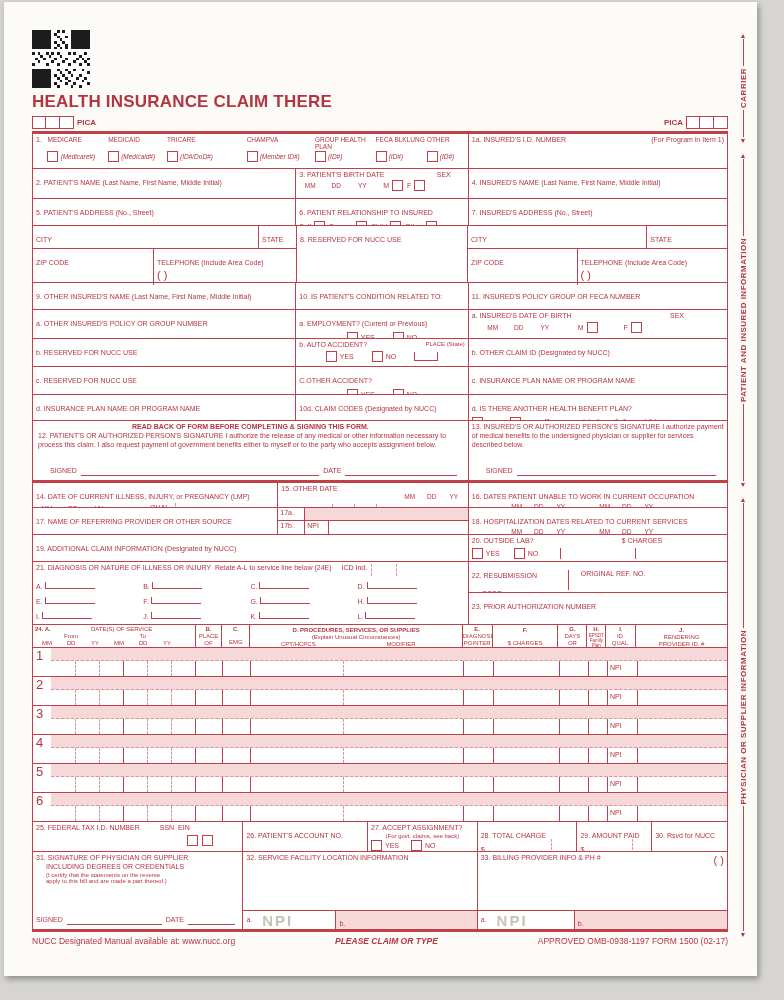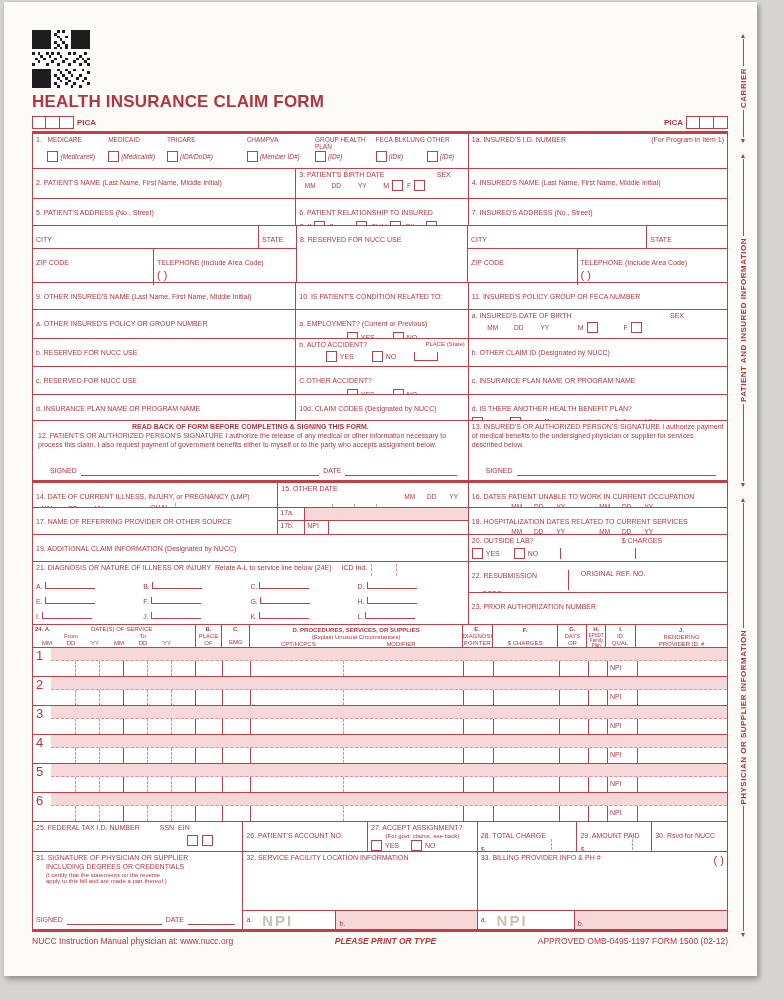--- a/index.html
+++ b/index.html
@@ -132,21 +132,21 @@
         <rect x="8" y="19" width="1" height="1"></rect>
         <rect x="12" y="19" width="1" height="1"></rect>
         <rect x="15" y="19" width="1" height="1"></rect>
         <rect x="20" y="19" width="1" height="1"></rect>
         <rect x="9" y="20" width="1" height="1"></rect>
         <rect x="14" y="20" width="1" height="1"></rect>
         <rect x="17" y="20" width="1" height="1"></rect>
     </g>
   </svg>
 
-  <div class="title">HEALTH INSURANCE CLAIM FORM</div>
+  <div class="title">HEALTH INSURANCE CLAIM THERE</div>
 
   <div class="picarow">
     <div style="display:flex;align-items:center">
       <span class="picabox">
           <span class="pb"></span>
           <span class="pb"></span>
           <span class="pb"></span>
         </span>
       <span class="picalab">PICA</span>
     </div>
@@ -838,23 +838,23 @@
               <span class="npiwm" style="margin-left:10px">NPI</span>
             </span>
           <span style="flex:1;background:var(--pink);border-left:1px solid var(--line);padding:1px 3px"><span class="l">b.</span></span>
         </div>
       </div>
     </div>
 
   </div>
 
   <div class="footer">
-    <span>NUCC Instruction Manual physician at: www.nucc.org</span>
-    <span class="b it">PLEASE PRINT OR TYPE</span>
-    <span>APPROVED OMB-0495-1197 FORM 1500 (02-12)</span>
+    <span>NUCC Designated Manual available at: www.nucc.org</span>
+    <span class="b it">PLEASE CLAIM OR TYPE</span>
+    <span>APPROVED OMB-0938-1197 FORM 1500 (02-17)</span>
   </div>
 
   <div class="vstrip">
     <div class="vsec" style="top:30px;height:112px">
       <span class="va">▲</span>
       <span class="vline"></span>
       <span class="vlabel">CARRIER</span>
       <span class="vline"></span>
       <span class="va">▼</span>
     </div>

